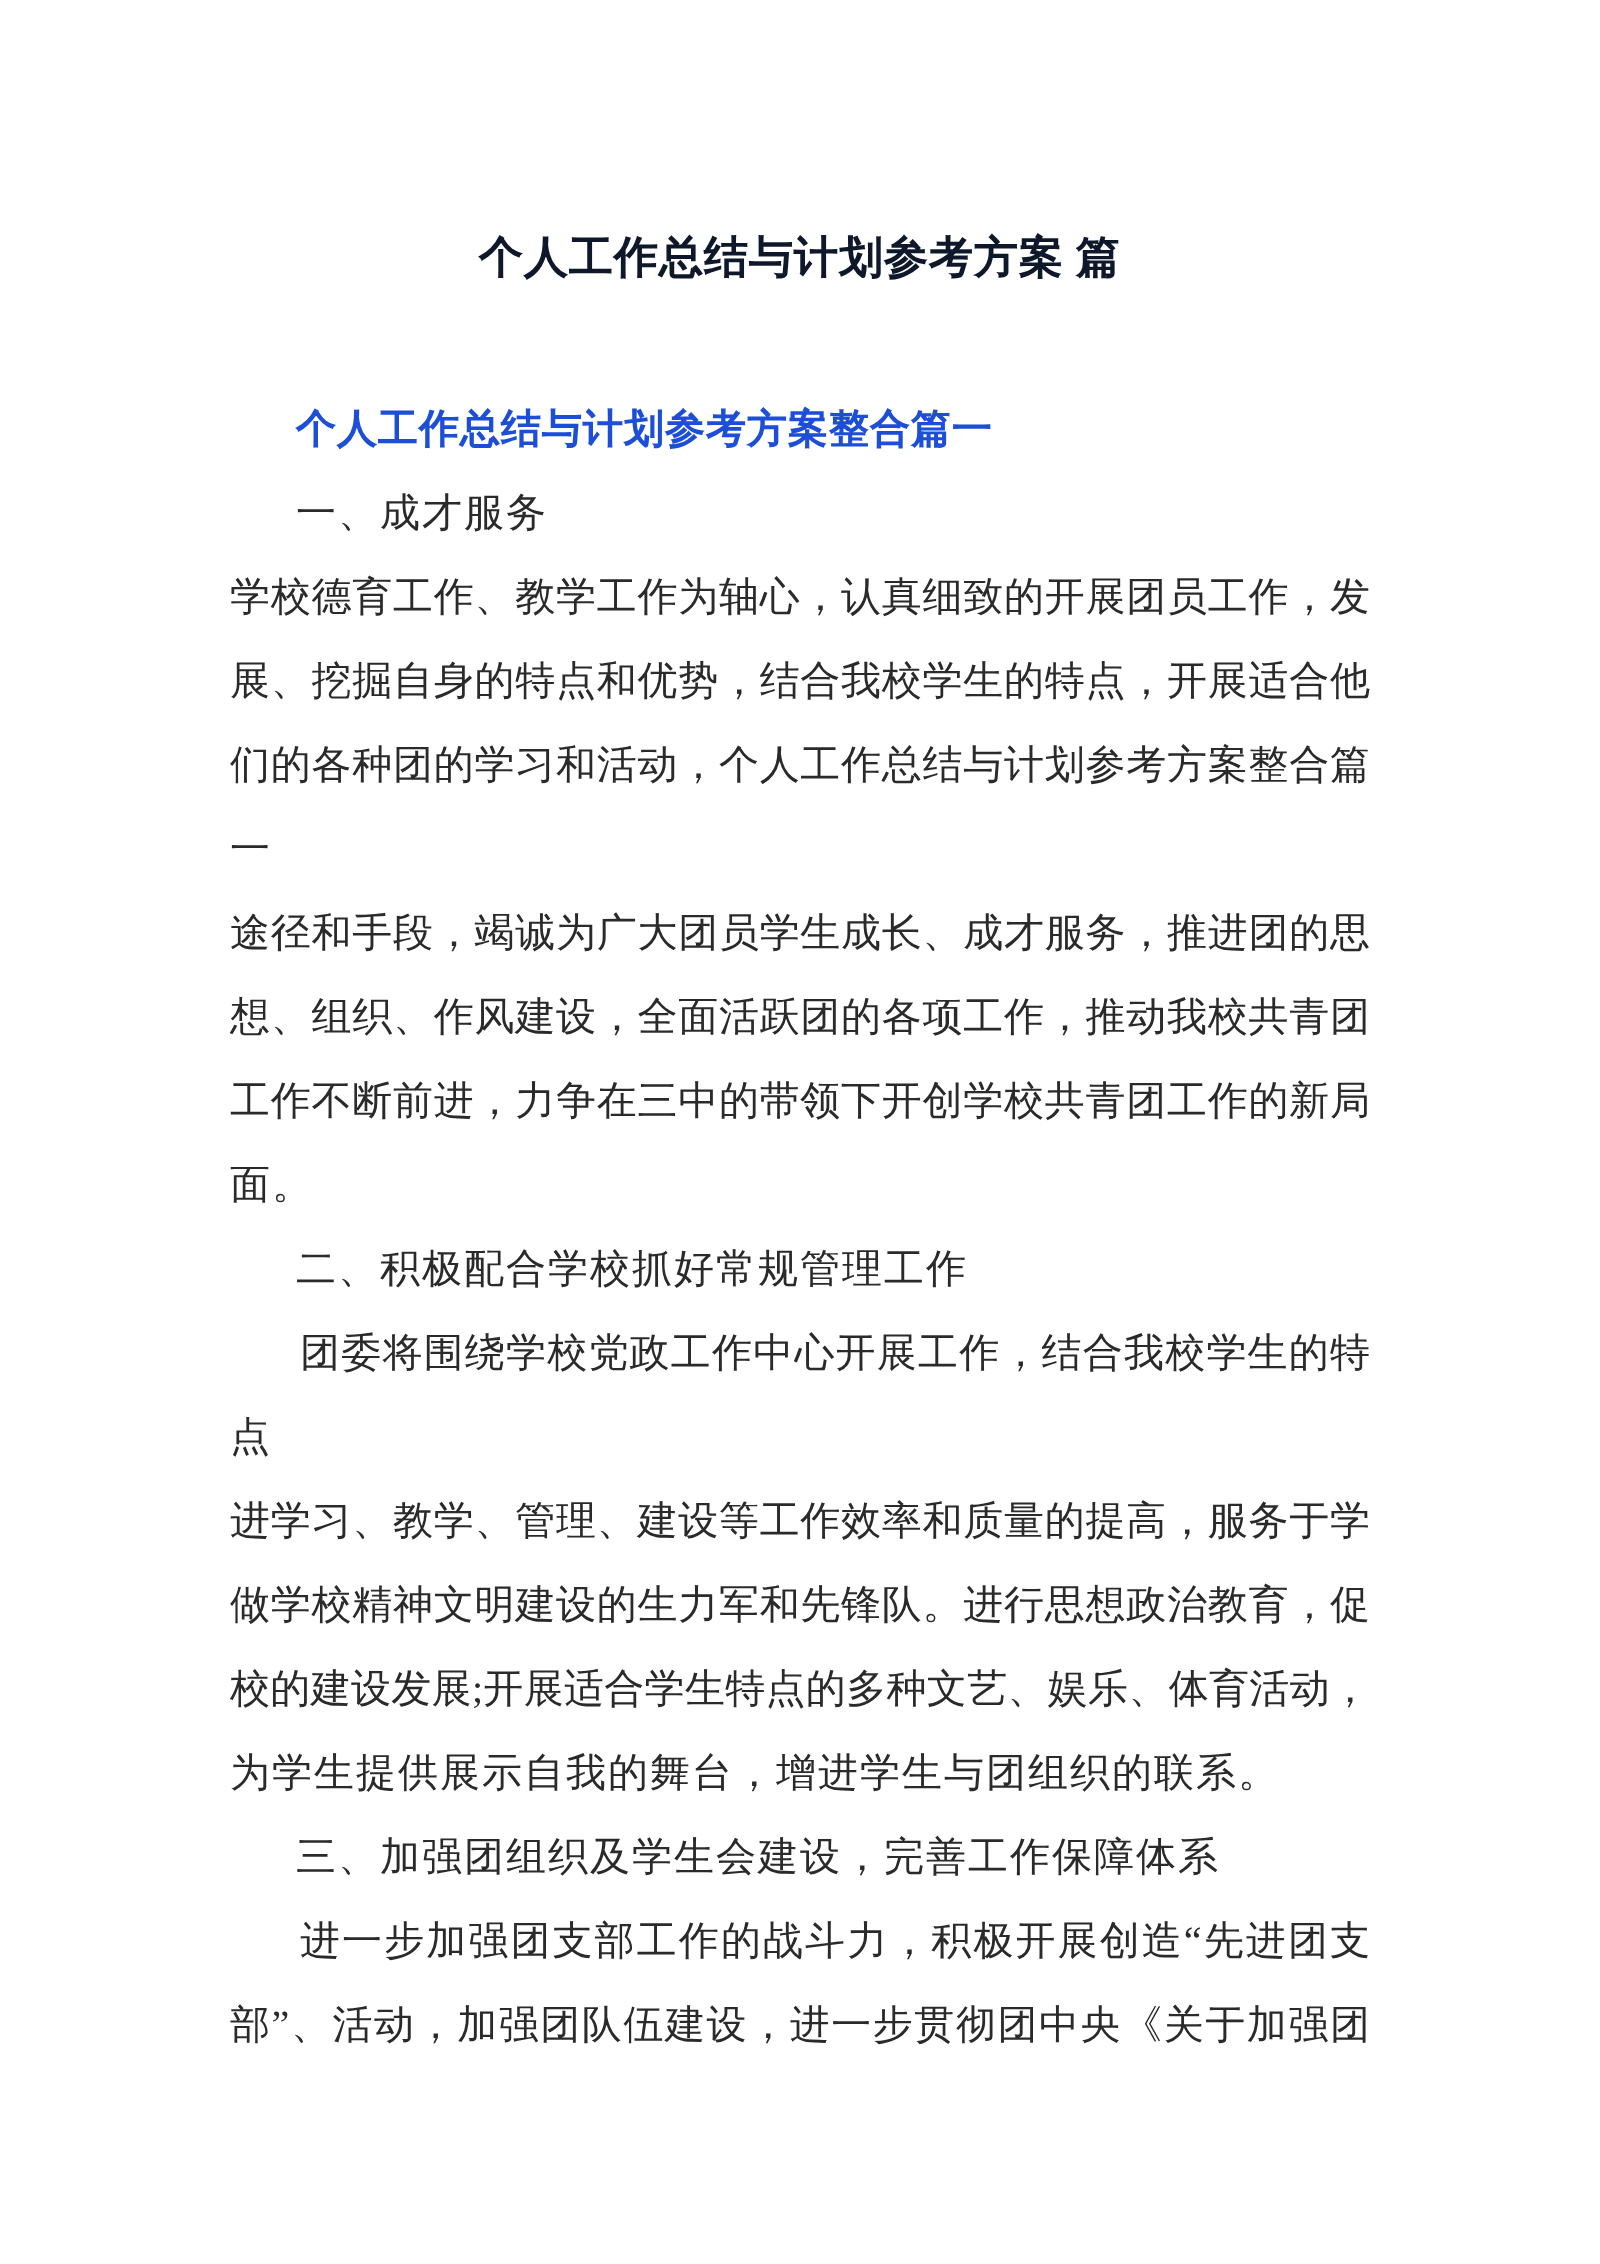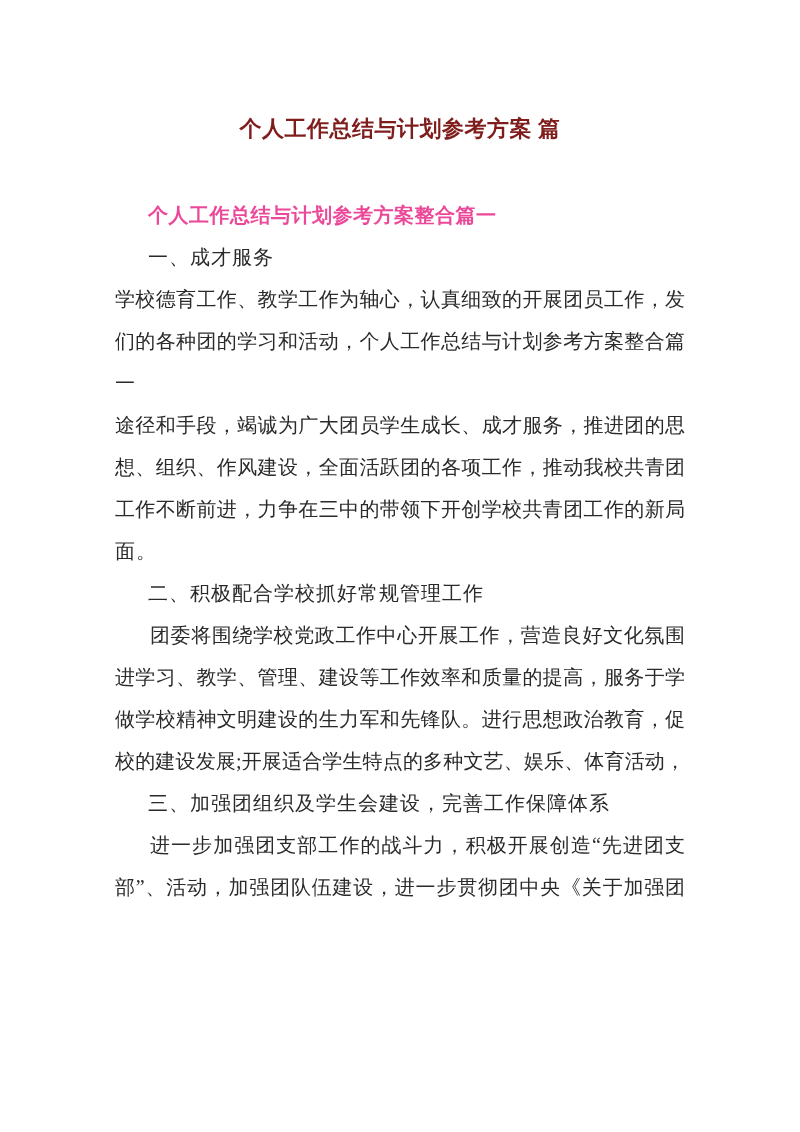--- a/index.html
+++ b/index.html
@@ -18,35 +18,35 @@
   }
   .doc-title {
     position: absolute;
     top: 108px;
     left: 115px;
     width: 570px;
     text-align: center;
     font-size: 22px;
     font-weight: 700;
     line-height: 42px;
-    color: #7f1d1d;
+    color: #0f172a;
     letter-spacing: 0.5px;
   }
   .doc-content {
     position: absolute;
     top: 194px;
     left: 115px;
     width: 570px;
     font-size: 20px;
     line-height: 42px;
   }
   .h-main {
     font-weight: 700;
     padding-left: 33px;
-    color: #ec4899;
+    color: #1d4ed8;
     letter-spacing: 0.5px;
   }
   .h-sec {
     padding-left: 33px;
     letter-spacing: 1px;
   }
   .ln {
     text-align: justify;
     text-align-last: justify;
     text-justify: inter-character;
@@ -65,30 +65,32 @@
 <div class="page">
 
   <div class="doc-title">个人工作总结与计划参考方案 篇</div>
 
   <div class="doc-content">
 
     <div class="h-main">个人工作总结与计划参考方案整合篇一</div>
 
     <div class="h-sec">一、成才服务</div>
     <div class="ln">学校德育工作、教学工作为轴心，认真细致的开展团员工作，发</div>
+    <div class="ln">展、挖掘自身的特点和优势，结合我校学生的特点，开展适合他</div>
     <div class="ln">们的各种团的学习和活动，个人工作总结与计划参考方案整合篇一</div>
     <div class="ln">途径和手段，竭诚为广大团员学生成长、成才服务，推进团的思</div>
     <div class="ln">想、组织、作风建设，全面活跃团的各项工作，推动我校共青团</div>
     <div class="ln">工作不断前进，力争在三中的带领下开创学校共青团工作的新局</div>
     <div class="ln short">面。</div>
 
     <div class="h-sec">二、积极配合学校抓好常规管理工作</div>
-    <div class="ln first">团委将围绕学校党政工作中心开展工作，营造良好文化氛围</div>
+    <div class="ln first">团委将围绕学校党政工作中心开展工作，结合我校学生的特点</div>
     <div class="ln">进学习、教学、管理、建设等工作效率和质量的提高，服务于学</div>
     <div class="ln">做学校精神文明建设的生力军和先锋队。进行思想政治教育，促</div>
     <div class="ln">校的建设发展;开展适合学生特点的多种文艺、娱乐、体育活动，</div>
+    <div class="ln short">为学生提供展示自我的舞台，增进学生与团组织的联系。</div>
 
     <div class="h-sec">三、加强团组织及学生会建设，完善工作保障体系</div>
     <div class="ln first">进一步加强团支部工作的战斗力，积极开展创造“先进团支</div>
     <div class="ln">部”、活动，加强团队伍建设，进一步贯彻团中央《关于加强团</div>
 
   </div>
 </div>
 
 </body></html>

